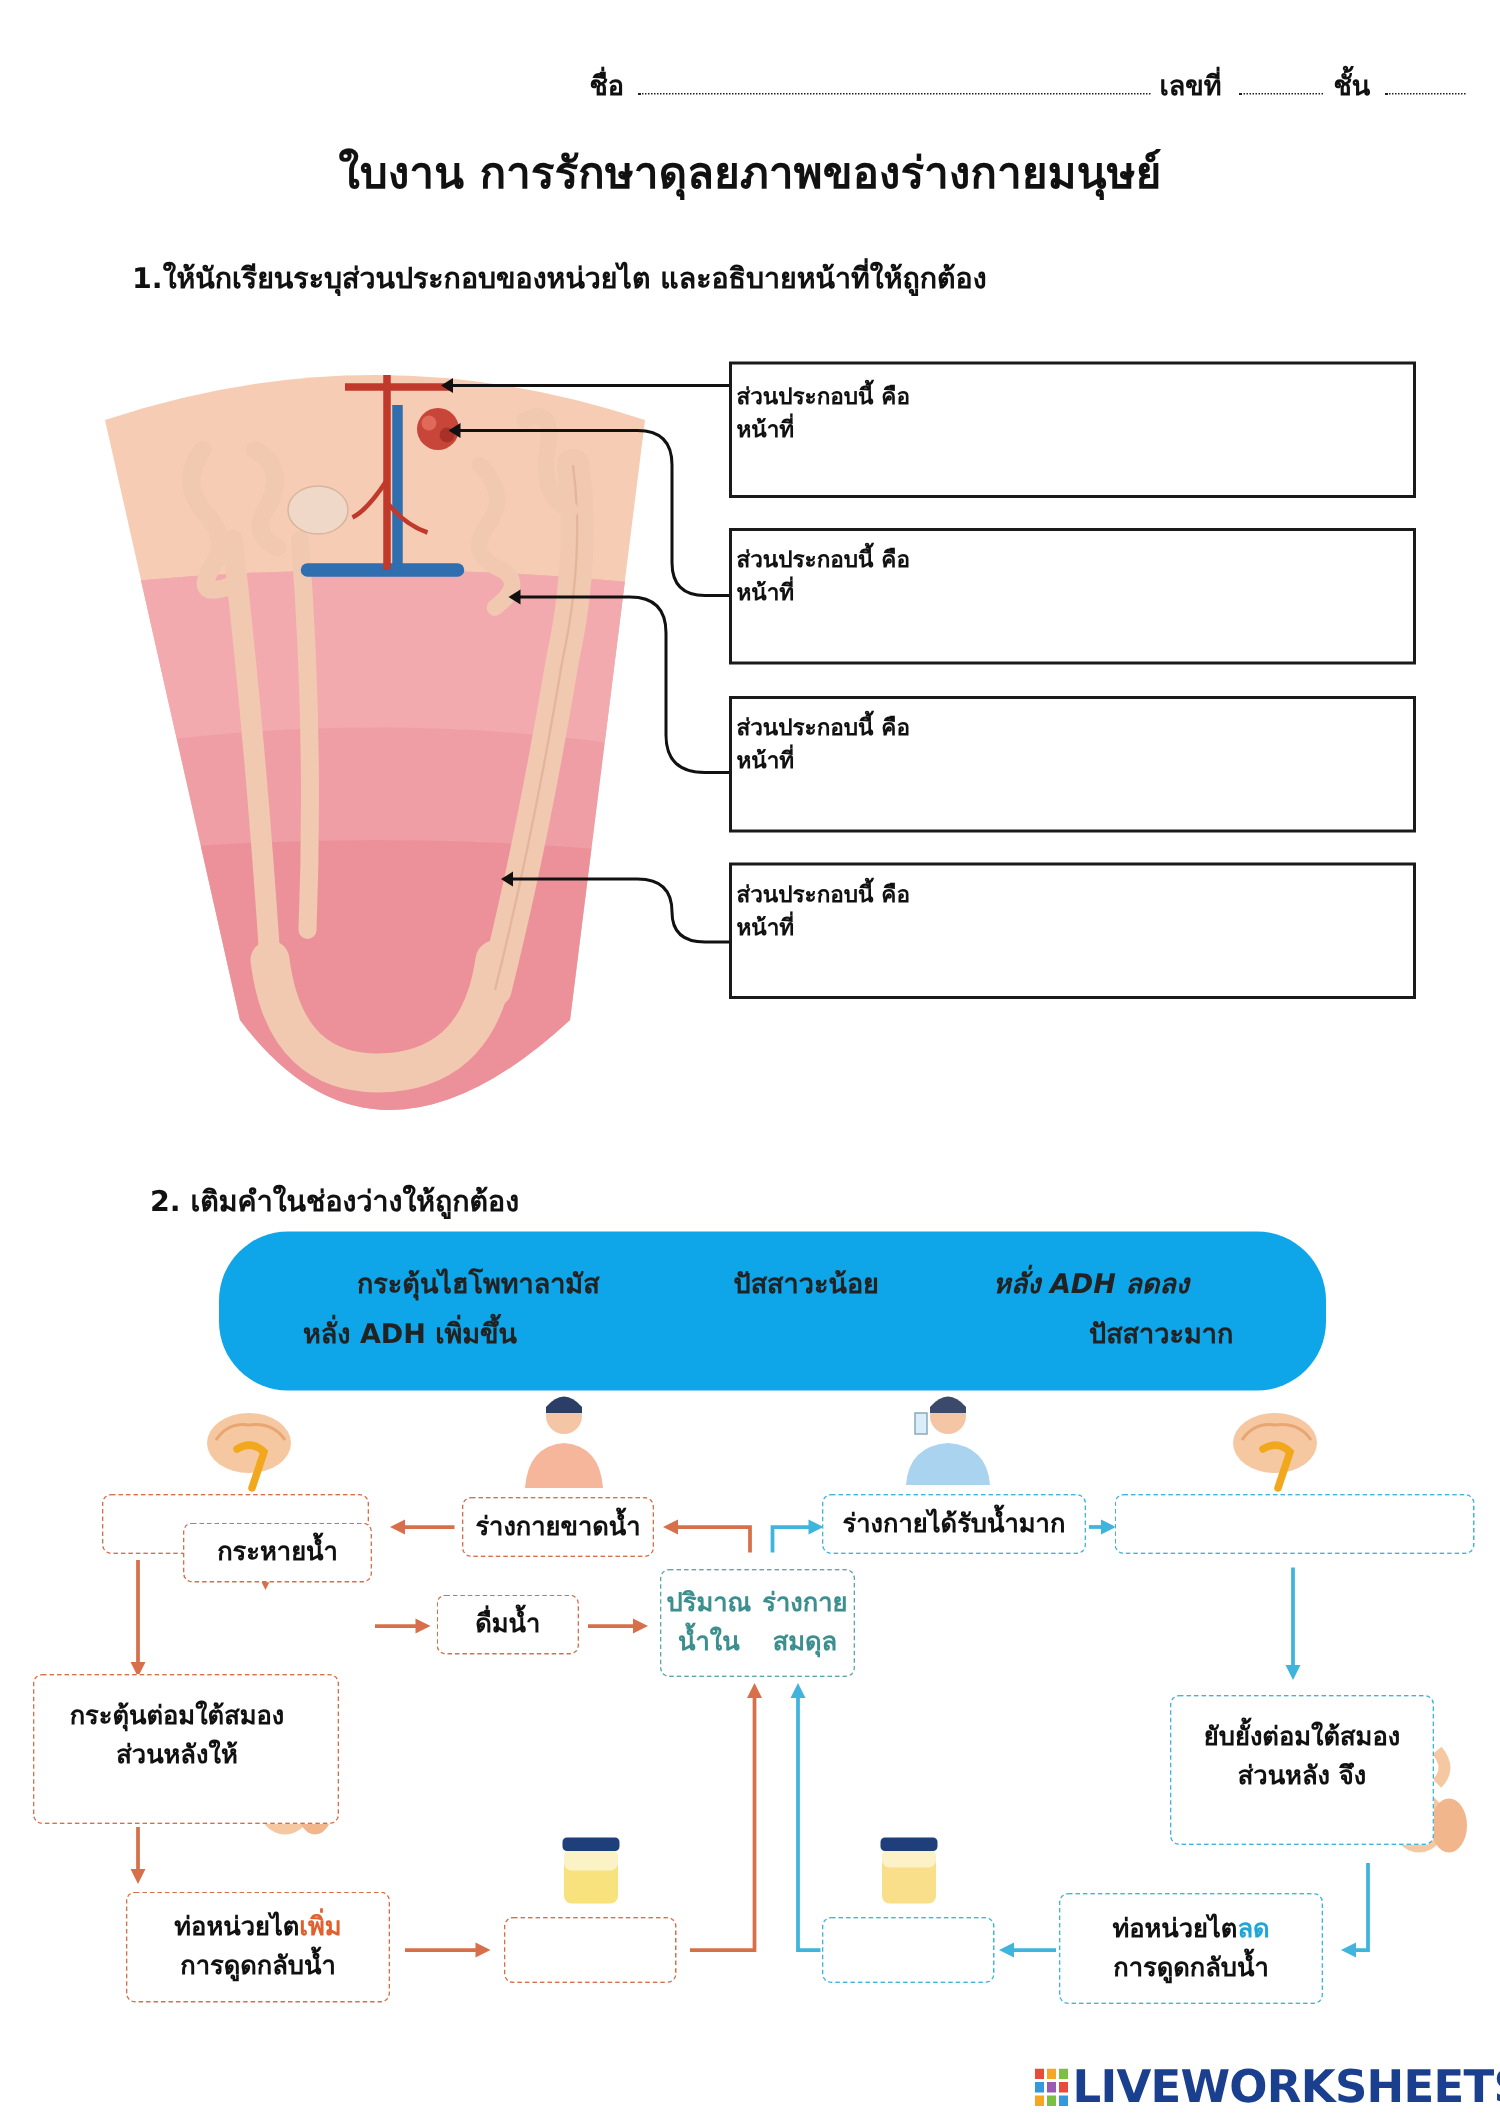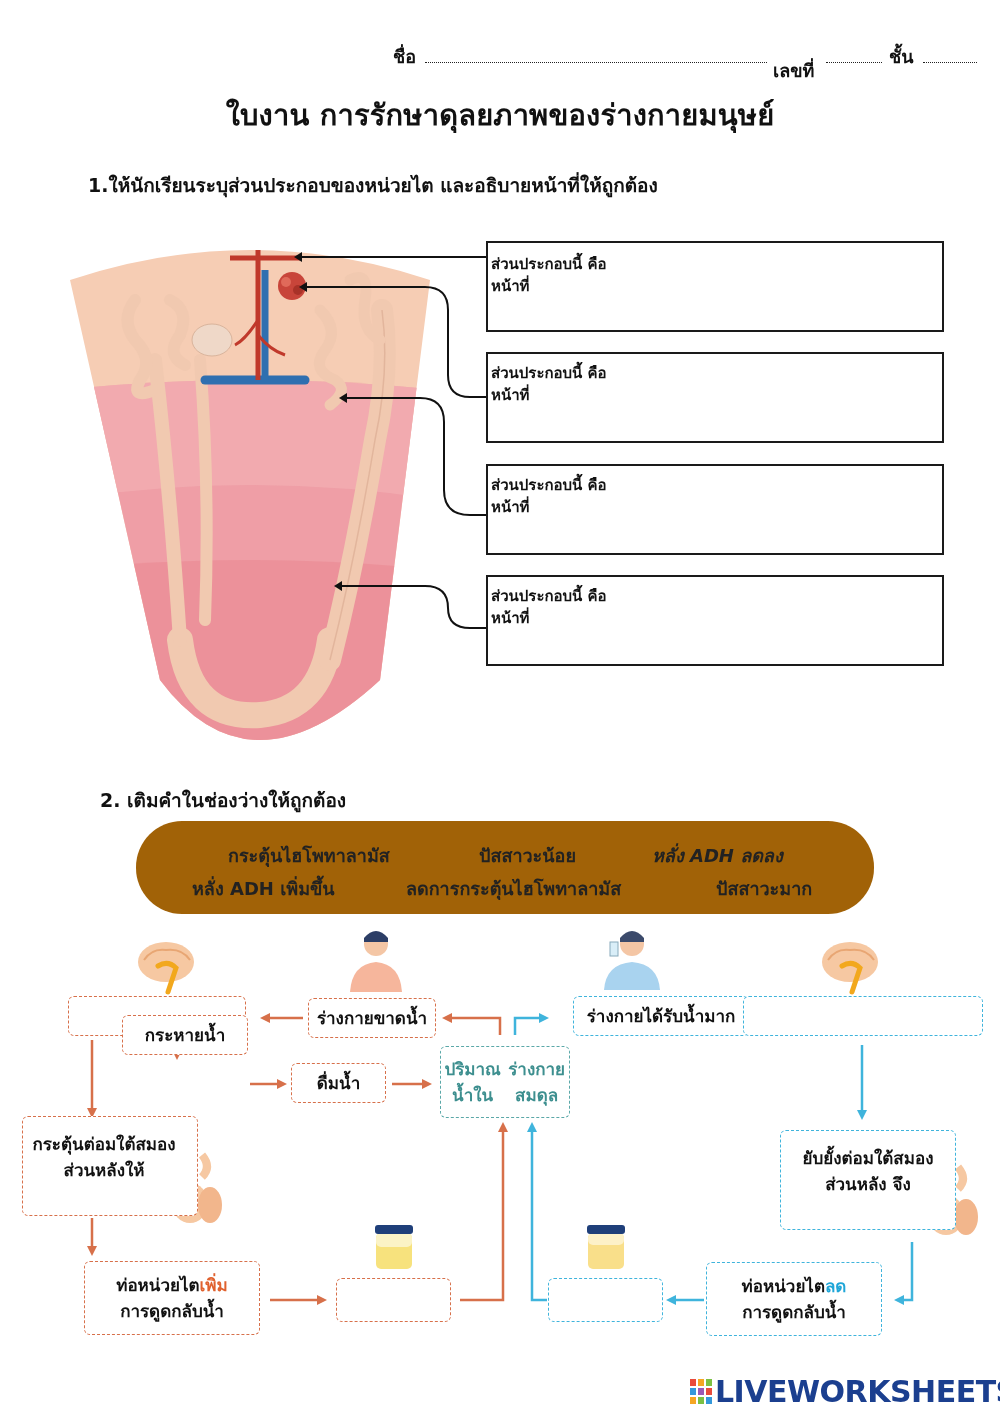--- a/index.html
+++ b/index.html
@@ -12,39 +12,39 @@
   .dotline { border-bottom: 1.5px dotted #222; height: 18px; }
 
   .title { left: 0; width: 1000px; top: 92px; text-align: center; font-size: 29px; font-weight: bold; letter-spacing: 0.2px; }
   .q-text { font-size: 19px; font-weight: bold; }
 
   
   .ans-box { border: 2.5px solid #1a1a1a; background: #fff; width: 458px; height: 91px; left: 486px; }
   .ans-line { font-size: 15px; font-weight: bold; line-height: 22px; padding-left: 3px; }
 
   
-  .bank { left: 136px; top: 821px; width: 738px; height: 93px; background: #a16207; border-radius: 46px; }
+  .bank { left: 146px; top: 821px; width: 738px; height: 106px; background: #0ea5e9; border-radius: 46px; }
   .bank-word { font-size: 18px; font-weight: bold; color: #222; white-space: nowrap; }
 
   
   .fbox { border: 1.5px dashed; border-radius: 6px; background: #fff; display: flex; align-items: center; justify-content: center; text-align: center; font-size: 17px; font-weight: bold; line-height: 26px; color: #111; }
   .orange { border-color: #d7704a; }
   .blue { border-color: #3fb4dc; }
   .teal { border-color: #5aa8a8; color: #3d8f8f; }
   .hl-orange { color: #e0612e; }
   .hl-blue { color: #1fa6d8; }
 
   .logo { font-size: 30px; font-weight: bold; color: #1b3f8f; letter-spacing: -0.5px; font-family: "DejaVu Sans", sans-serif; }
 </style>
 </head>
 <body>
 
 <span class="abs hdr-label" style="left:393px;top:42px;">ชื่อ</span>
 <div class="abs dotline" style="left:425px;top:45px;width:342px;"></div>
-<span class="abs hdr-label" style="left:773px;top:56px;">เลขที่</span>
+<span class="abs hdr-label" style="left:773px;top:42px;">เลขที่</span>
 <div class="abs dotline" style="left:826px;top:45px;width:56px;"></div>
 <span class="abs hdr-label" style="left:889px;top:42px;">ชั้น</span>
 <div class="abs dotline" style="left:923px;top:45px;width:54px;"></div>
 
 <div class="abs title">ใบงาน การรักษาดุลยภาพของร่างกายมนุษย์</div>
 
 <div class="abs q-text" style="left:88px;top:170px;">1.ให้นักเรียนระบุส่วนประกอบของหน่วยไต และอธิบายหน้าที่ให้ถูกต้อง</div>
 
 <svg class="abs" style="left:60px;top:240px;" width="380" height="510" viewBox="0 0 380 510">
   <defs>
@@ -115,21 +115,20 @@
   <div class="ans-line">หน้าที่</div>
 </div>
 
 <div class="abs q-text" style="left:100px;top:785px;">2. เติมคำในช่องว่างให้ถูกต้อง</div>
 
 <div class="abs bank">
   <span class="abs bank-word" style="left:92px;top:20px;">กระตุ้นไฮโพทาลามัส</span>
   <span class="abs bank-word" style="left:343px;top:20px;">ปัสสาวะน้อย</span>
   <span class="abs bank-word" style="left:516px;top:20px;font-style:italic;">หลั่ง ADH ลดลง</span>
   <span class="abs bank-word" style="left:56px;top:53px;">หลั่ง ADH เพิ่มขึ้น</span>
-  <span class="abs bank-word" style="left:270px;top:53px;">ลดการกระตุ้นไฮโพทาลามัส</span>
   <span class="abs bank-word" style="left:580px;top:53px;">ปัสสาวะมาก</span>
 </div>
 
 <svg class="abs" style="left:0;top:925px;" width="1000" height="420">
 
   <g transform="translate(138,15)">
     <ellipse cx="28" cy="22" rx="28" ry="20" fill="#f6c8a2"></ellipse>
     <path d="M6,20 Q14,8 28,10 Q44,8 52,20" fill="none" stroke="#e8a673" stroke-width="2"></path>
     <path d="M20,26 Q30,20 38,28 Q34,40 30,52" fill="none" stroke="#f2a81d" stroke-width="5" stroke-linecap="round"></path>
   </g>
@@ -222,33 +221,33 @@
 <div class="abs fbox orange" style="left:68px;top:996px;width:178px;height:40px;"></div>
 <div class="abs fbox orange" style="left:308px;top:998px;width:128px;height:40px;">ร่างกายขาดน้ำ</div>
 <div class="abs fbox orange" style="left:122px;top:1015px;width:126px;height:40px;">กระหายน้ำ</div>
 <div class="abs fbox orange" style="left:291px;top:1063px;width:95px;height:40px;text-align:right;">ดื่มน้ำ</div>
 
 <div class="abs fbox teal" style="left:440px;top:1046px;width:130px;height:72px;flex-direction:row;">
   <span>ปริมาณน้ำใน</span>
   <span>ร่างกายสมดุล</span>
 </div>
 
-<div class="abs fbox orange" style="left:22px;top:1116px;width:176px;height:100px;flex-direction:column;justify-content:flex-start;padding-top:14px;padding-right:12px;">
+<div class="abs fbox orange" style="left:22px;top:1116px;width:204px;height:100px;flex-direction:column;justify-content:flex-start;padding-top:14px;padding-right:12px;">
   <span>กระตุ้นต่อมใต้สมอง</span>
   <span>ส่วนหลังให้</span>
 </div>
 
 <div class="abs fbox orange" style="left:84px;top:1261px;width:176px;height:74px;flex-direction:column;">
   <span><span>ท่อหน่วยไต</span><span class="hl-orange">เพิ่ม</span></span>
   <span>การดูดกลับน้ำ</span>
 </div>
 
 <div class="abs fbox orange" style="left:336px;top:1278px;width:115px;height:44px;"></div>
 
-<div class="abs fbox blue" style="left:548px;top:996px;width:176px;height:40px;margin-left:25px;">ร่างกายได้รับน้ำมาก</div>
+<div class="abs fbox blue" style="left:548px;top:996px;width:176px;height:40px;">ร่างกายได้รับน้ำมาก</div>
 <div class="abs fbox blue" style="left:743px;top:996px;width:240px;height:40px;"></div>
 
 <div class="abs fbox blue" style="left:780px;top:1130px;width:176px;height:100px;flex-direction:column;justify-content:flex-start;padding-top:14px;">
   <span>ยับยั้งต่อมใต้สมอง</span>
   <span>ส่วนหลัง จึง</span>
 </div>
 
 <div class="abs fbox blue" style="left:706px;top:1262px;width:176px;height:74px;flex-direction:column;">
   <span><span>ท่อหน่วยไต</span><span class="hl-blue">ลด</span></span>
   <span>การดูดกลับน้ำ</span>

